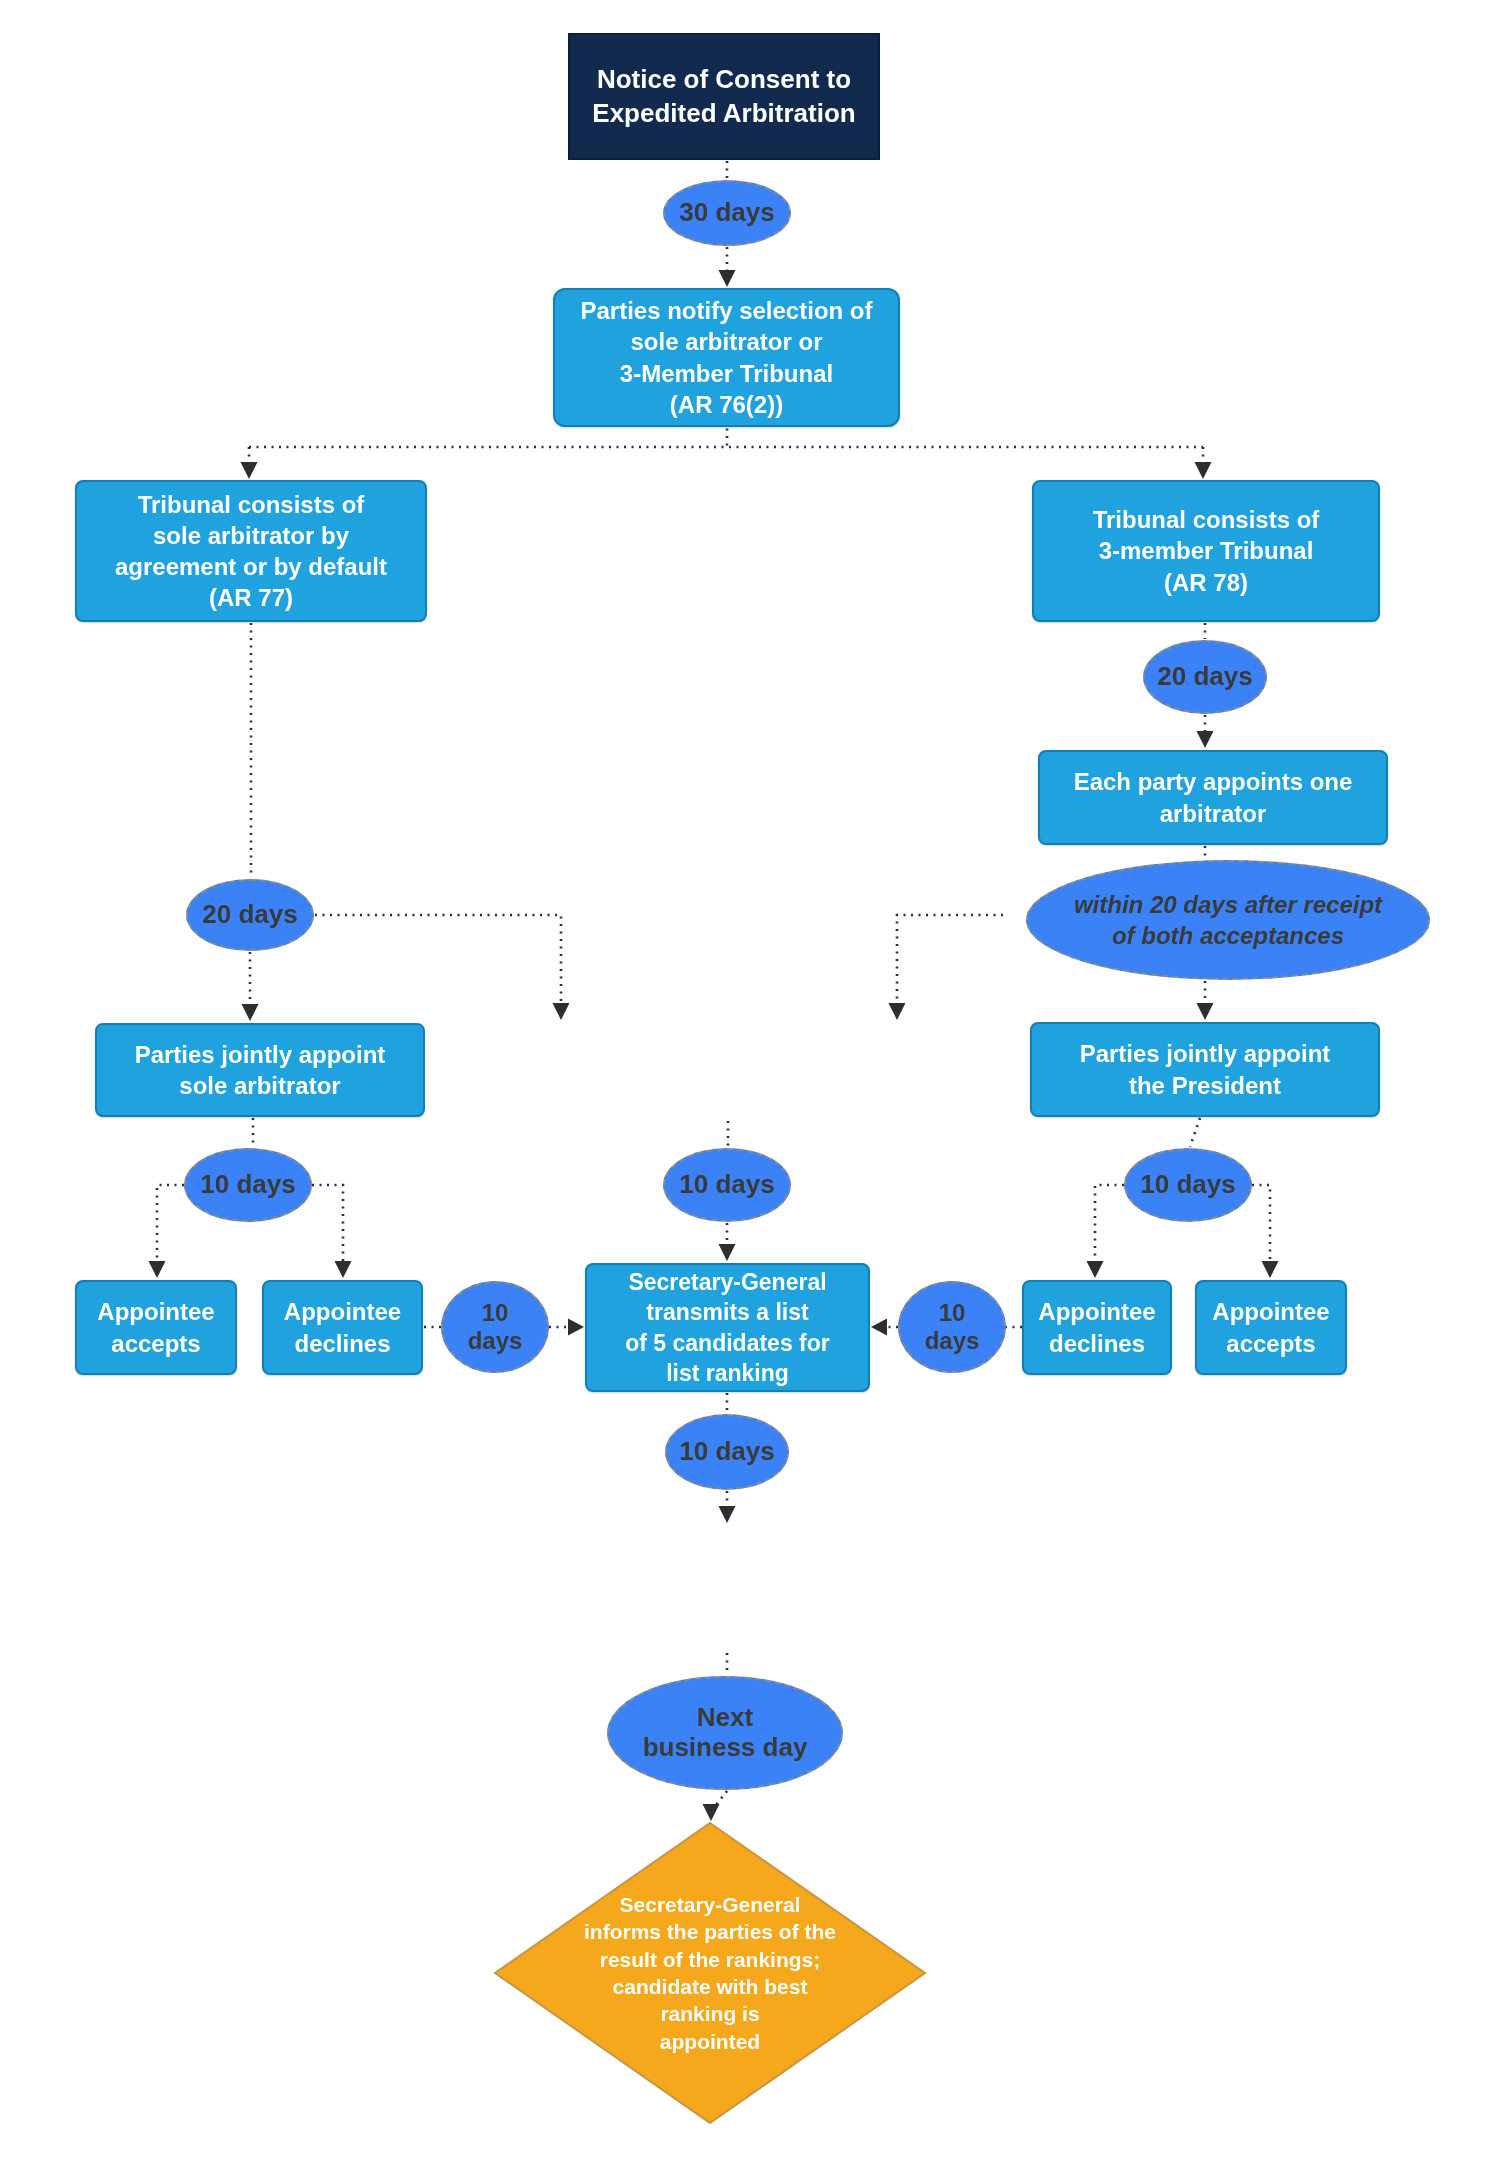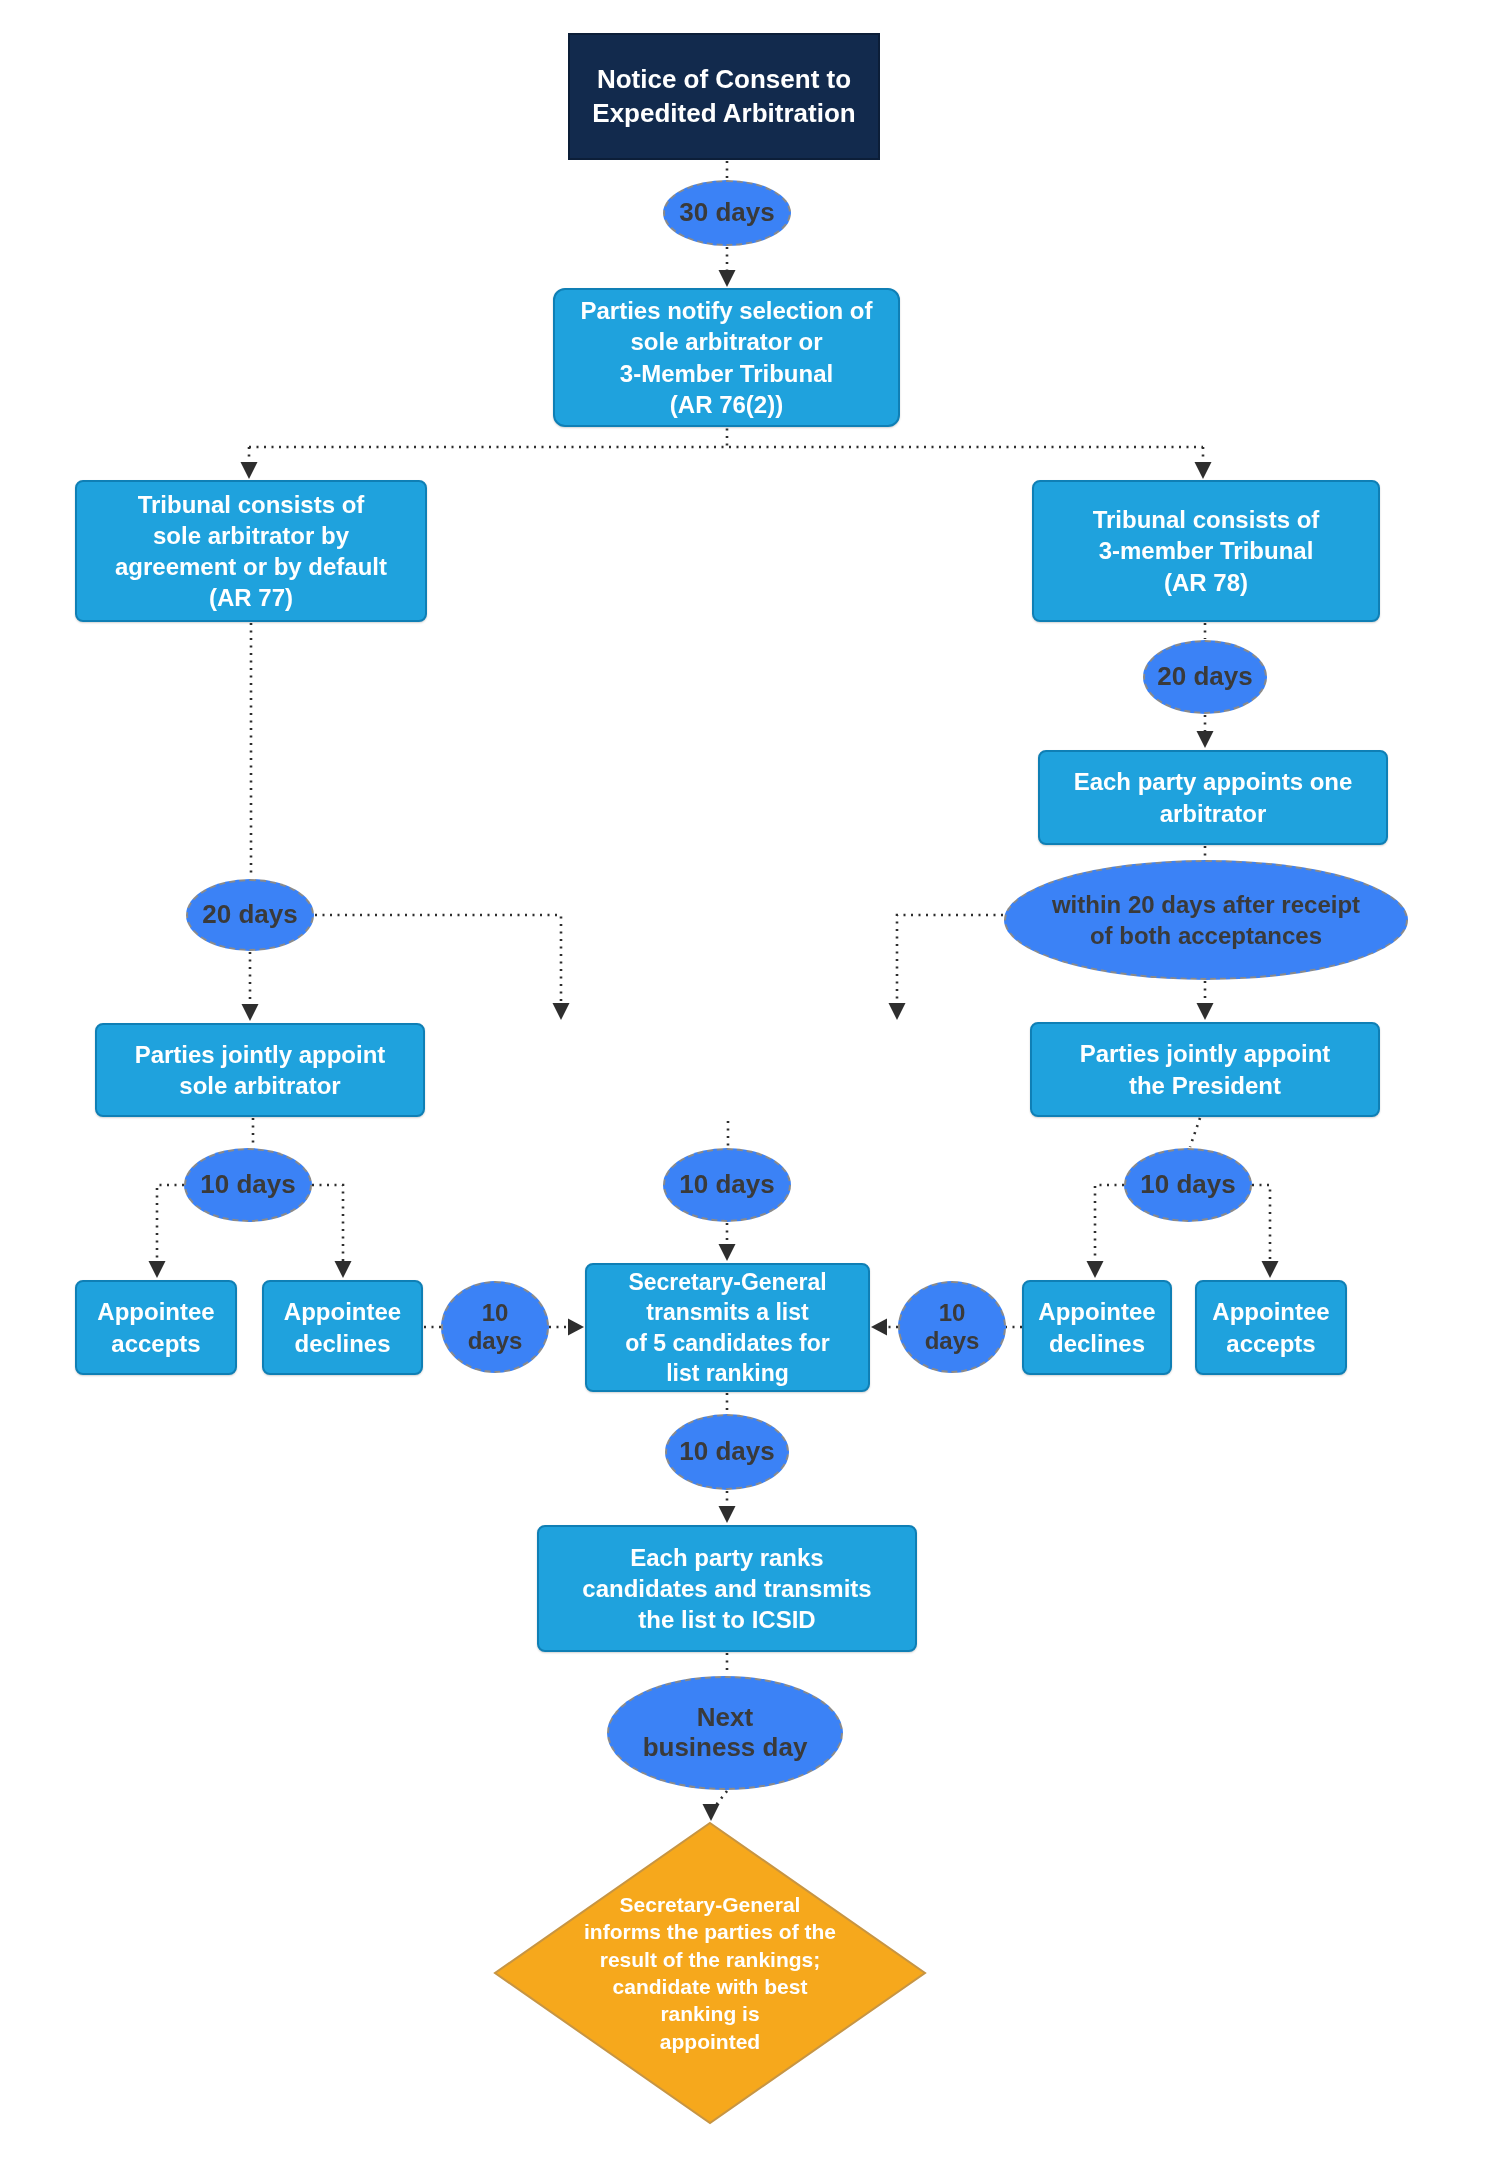--- a/index.html
+++ b/index.html
@@ -153,21 +153,21 @@
 
   <div class="node box" style="left:1030px;top:750px;width:350px;height:95px;margin-left:8px;">
     <div class="label">Each party appoints one
 arbitrator</div>
   </div>
 
   <div class="node ellipse" style="left:186px;top:879px;width:128px;height:72px;">
     <div class="label">20 days</div>
   </div>
 
-  <div class="node ellipse wide" style="left:1004px;top:860px;width:404px;height:120px;">
+  <div class="node ellipse wide" style="left:1026px;top:860px;width:404px;height:120px;font-style:italic;">
     <div class="label">within 20 days after receipt
 of both acceptances</div>
   </div>
 
   <div class="node box" style="left:95px;top:1023px;width:330px;height:94px;">
     <div class="label">Parties jointly appoint
 sole arbitrator</div>
   </div>
 
 
@@ -222,25 +222,20 @@
 
   <div class="node box small-box" style="left:1195px;top:1280px;width:152px;height:95px;">
     <div class="label">Appointee
 accepts</div>
   </div>
 
   <div class="node ellipse" style="left:665px;top:1414px;width:124px;height:76px;">
     <div class="label">10 days</div>
   </div>
 
-  <div class="node box" style="left:537px;top:1525px;width:380px;height:127px;">
-    <div class="label">Each party ranks
-candidates and transmits
-the list to ICSID</div>
-  </div>
 
   <div class="node ellipse" style="left:607px;top:1676px;width:236px;height:114px;justify-content:center;">
     <div class="label">Next
 business day</div>
   </div>
 
   <div class="diamond-label" style="left:540px;top:1878px;width:340px;height:190px;">
     <div class="label">Secretary-General
 informs the parties of the
 result of the rankings;

